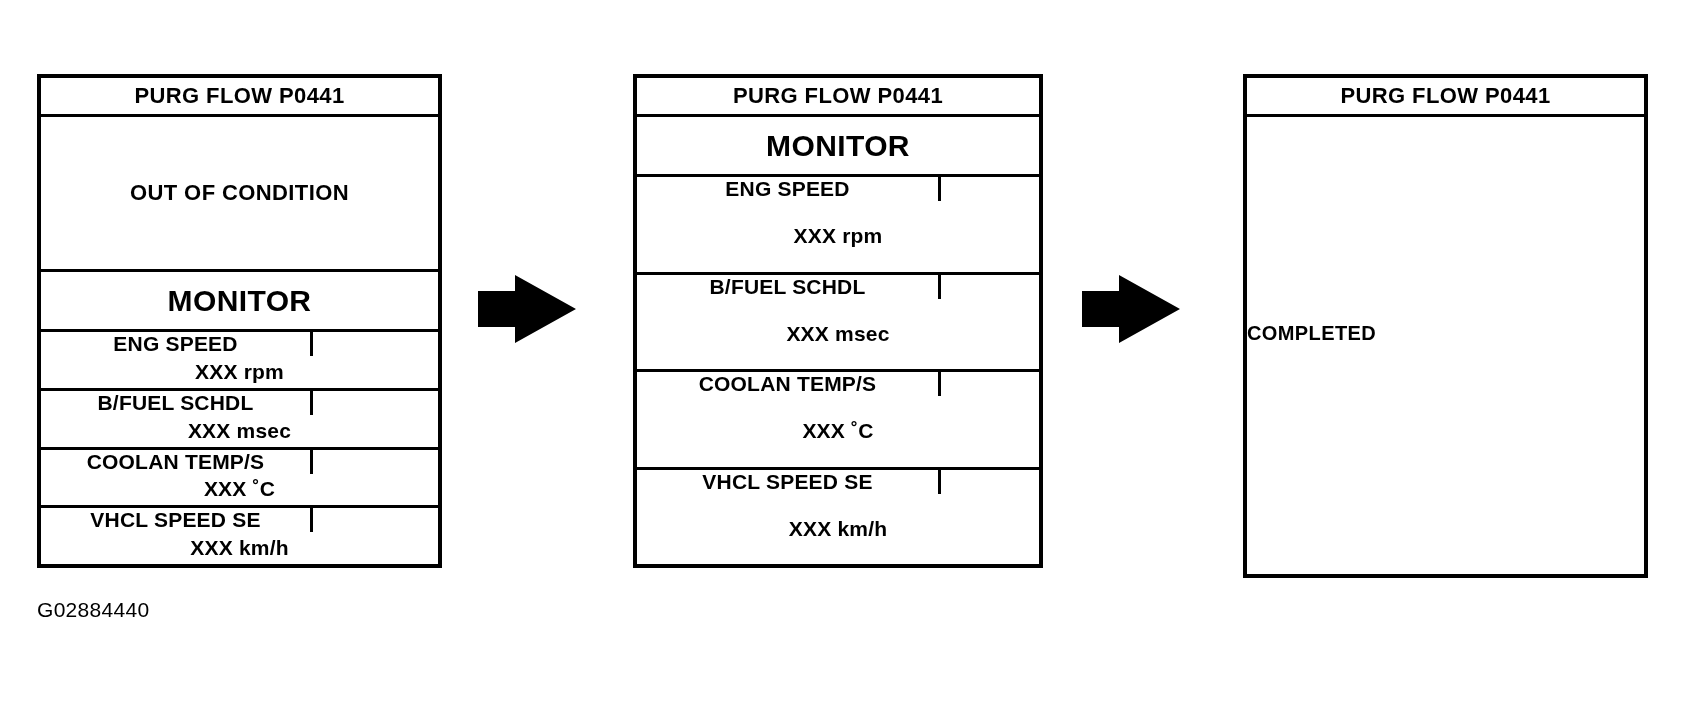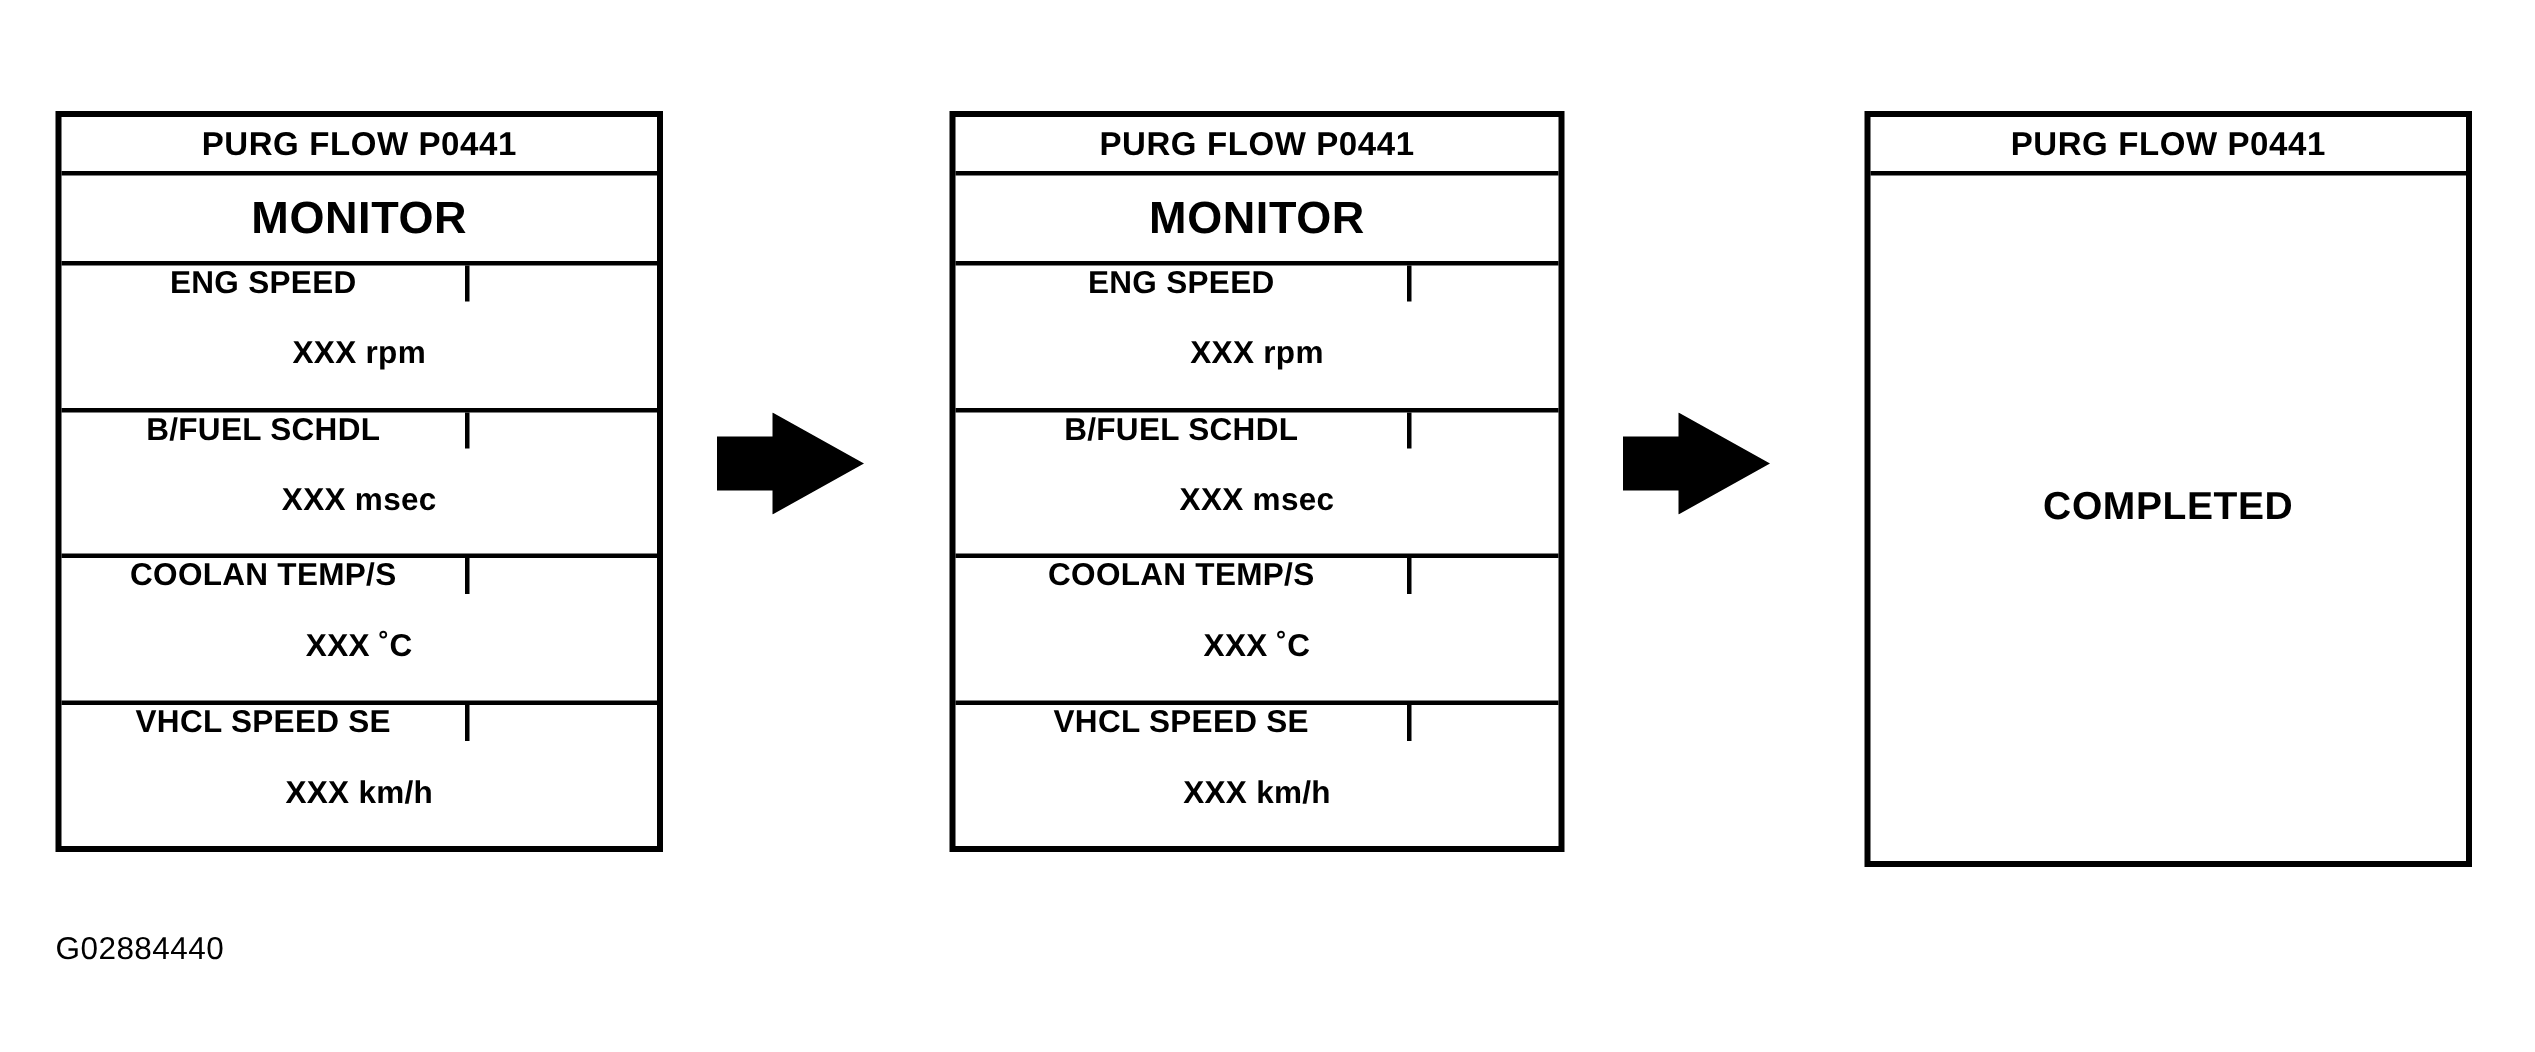--- a/index.html
+++ b/index.html
@@ -128,52 +128,53 @@
   
   .panel-body-large {
     flex: 1 1 auto;
     position: relative;
   }
   .completed-text {
     position: absolute;
     left: 0;
     right: 0;
     top: 205px;
-    text-align: center;
-    font-size: 26px;
+    text-align: left;
+    font-size: 20px;
     font-weight: bold;
     letter-spacing: 0.4px;
   }
 
   
   .flow-arrow {
     position: absolute;
   }
   #arrow-1 { left: 478px; top: 275px; width: 98px; height: 68px; }
   #arrow-2 { left: 1082px; top: 275px; width: 98px; height: 68px; }
   .flow-arrow svg { display: block; width: 100%; height: 100%; }
 
   
   #figure-caption {
     position: absolute;
     left: 37px;
-    top: 621px;
+    top: 598px;
     font-size: 21px;
     font-weight: normal;
     letter-spacing: 0.3px;
     white-space: nowrap;
   }
 </style>
 </head>
 <body>
 
 <div class="stage">
 
   <div class="panel" id="panel-1">
     <div class="panel-header">PURG FLOW P0441</div>
+    <div class="panel-status">OUT OF CONDITION</div>
     <div class="panel-subhead">MONITOR</div>
     <div class="data-table">
       <div class="data-row">
         <div class="data-label">ENG SPEED</div>
         <div class="data-value">XXX rpm</div>
       </div>
       <div class="data-row">
         <div class="data-label">B/FUEL SCHDL</div>
         <div class="data-value">XXX msec</div>
       </div>

